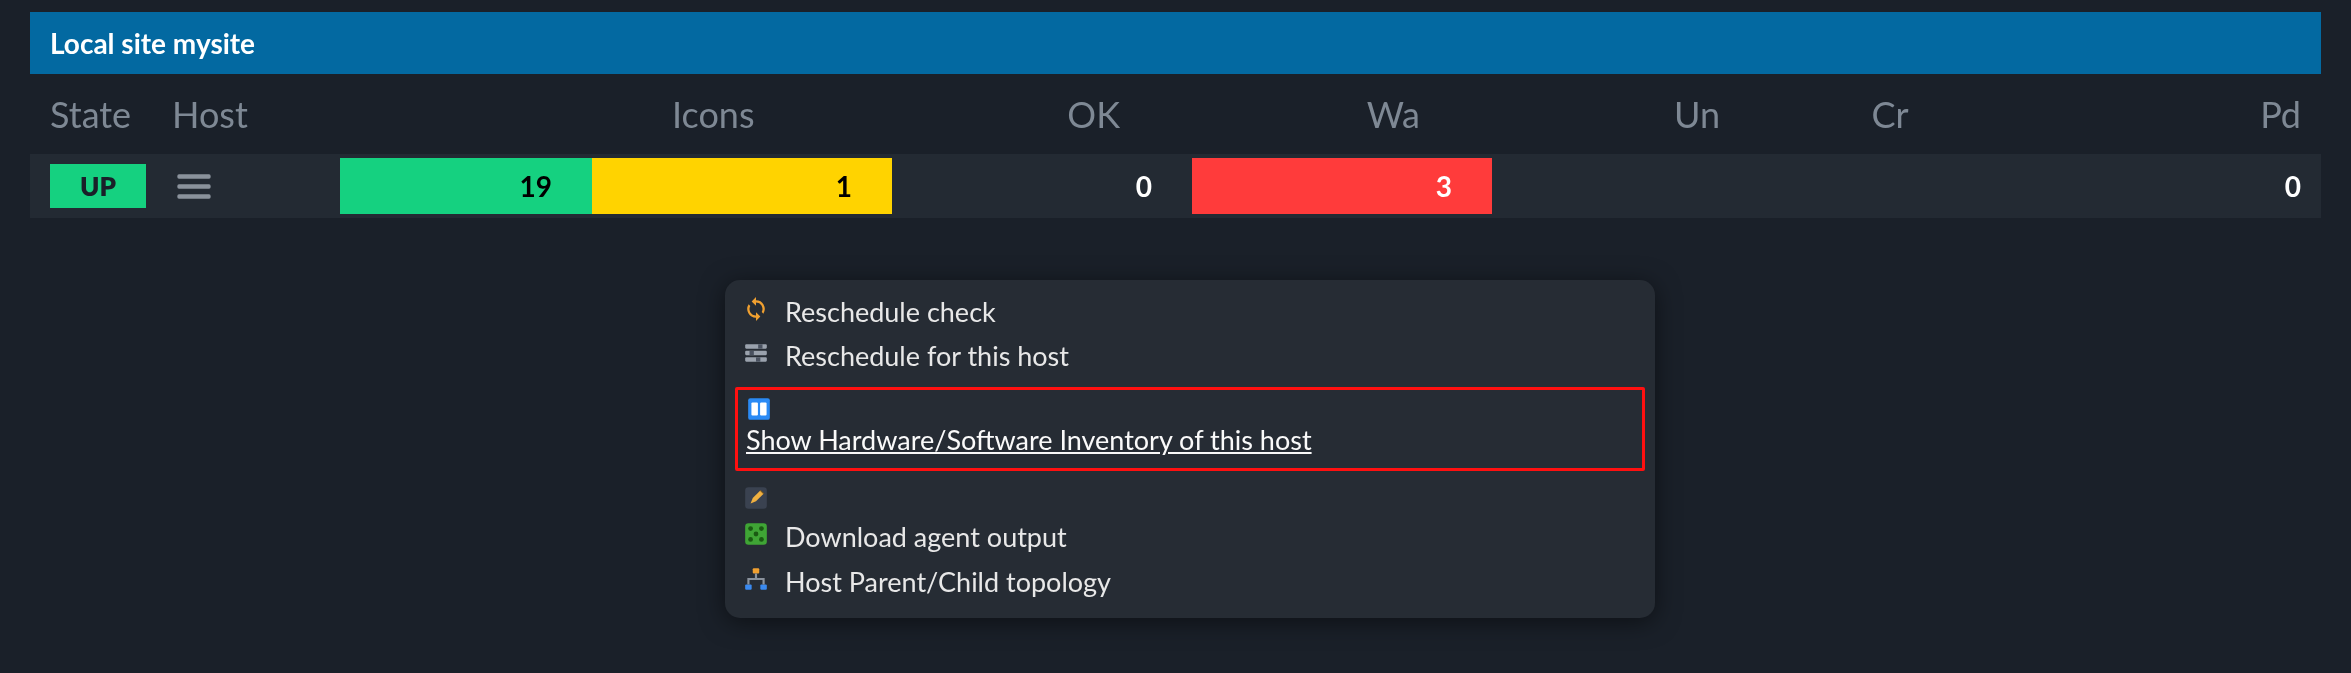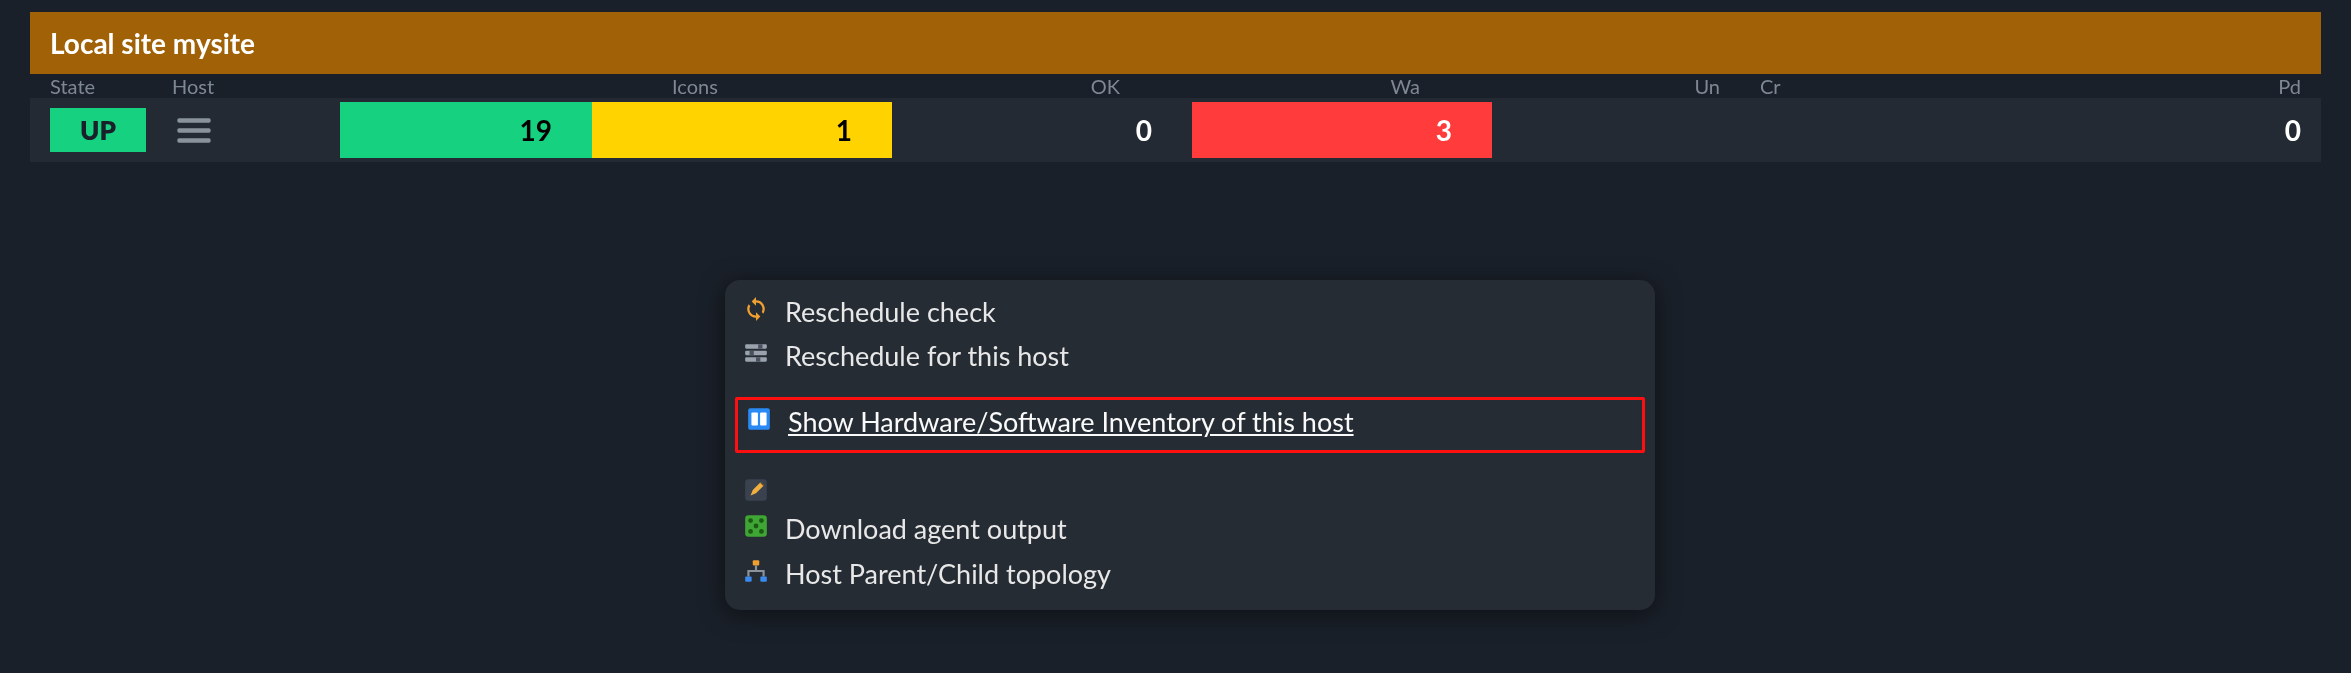--- a/index.html
+++ b/index.html
@@ -13,43 +13,43 @@
     color: #e0e0e0;
     width: 2351px;
     height: 673px;
     overflow: hidden;
     padding: 0;
   }
   .panel {
     margin: 12px 30px 0 30px;
   }
   .panel-title {
-    background: #a16207;
+    background: #0369a1;
     padding: 14px 20px;
     font-size: 28px;
     font-weight: 700;
     color: #ffffff;
   }
   .table {
     width: 100%;
   }
   .table-header {
     display: flex;
     align-items: center;
-    padding: 0 0;
-    font-size: 20px;
+    padding: 18px 0;
+    font-size: 36px;
     color: #7e8894;
   }
   .th-state { width: 130px; padding-left: 20px; }
   .th-host { width: 500px; padding-left: 12px; }
   .th-icons { width: 180px; padding-left: 12px; }
   .th-ok { width: 320px; text-align: right; padding-right: 40px; }
   .th-wa { width: 300px; text-align: right; padding-right: 40px; }
   .th-un { width: 300px; text-align: right; padding-right: 40px; }
-  .th-cr { width: 300px; text-align: left; padding-right: 40px; }
+  .th-cr { width: 300px; text-align: center; padding-right: 40px; }
   .th-pd { flex: 1; text-align: right; padding-right: 20px; }
 
   .table-row {
     display: flex;
     align-items: center;
     background: #232a33;
     height: 64px;
     font-size: 28px;
   }
   .td-state { width: 130px; padding-left: 20px; display:flex; align-items:center; }
@@ -121,22 +121,23 @@
     justify-content: flex-start;
     font-size: 26px;
     padding-top: 2px;
   }
   .dropdown-item .label {
     flex: 1;
   }
   .dropdown-item.highlighted {
     border: 3px solid #ff1010;
     border-radius: 2px;
-    margin: 18px -6px;
+    margin: 8px -6px;
     padding: 4px 0 10px 8px;
+    flex-direction: column;
   }
   .dropdown-item.highlighted .label {
     text-decoration: underline;
     color: #fafafa;
   }
 </style>
 </head>
 <body>
 
 <div class="panel">

